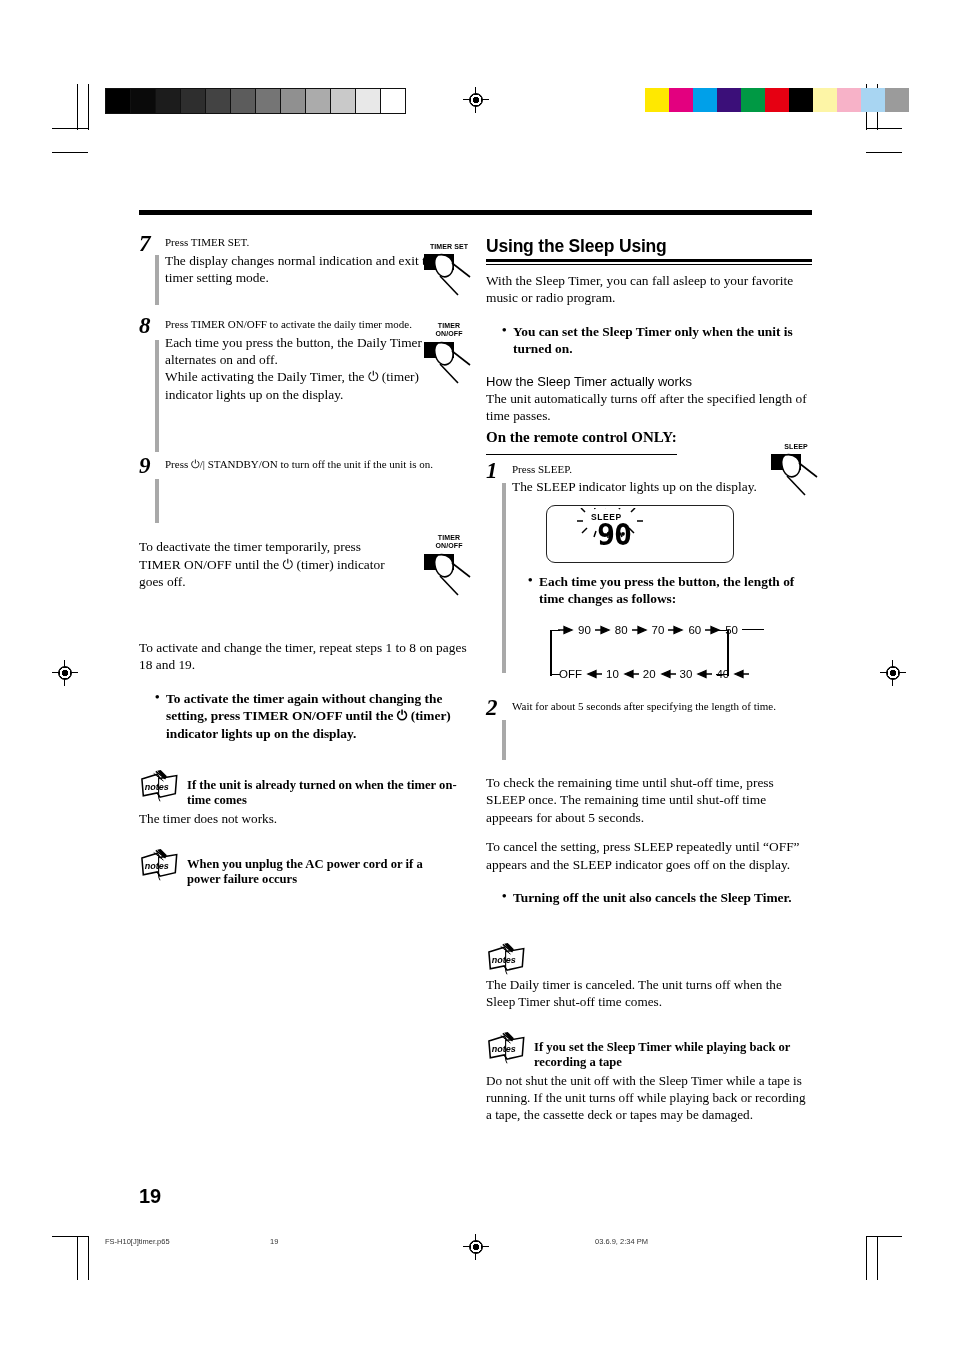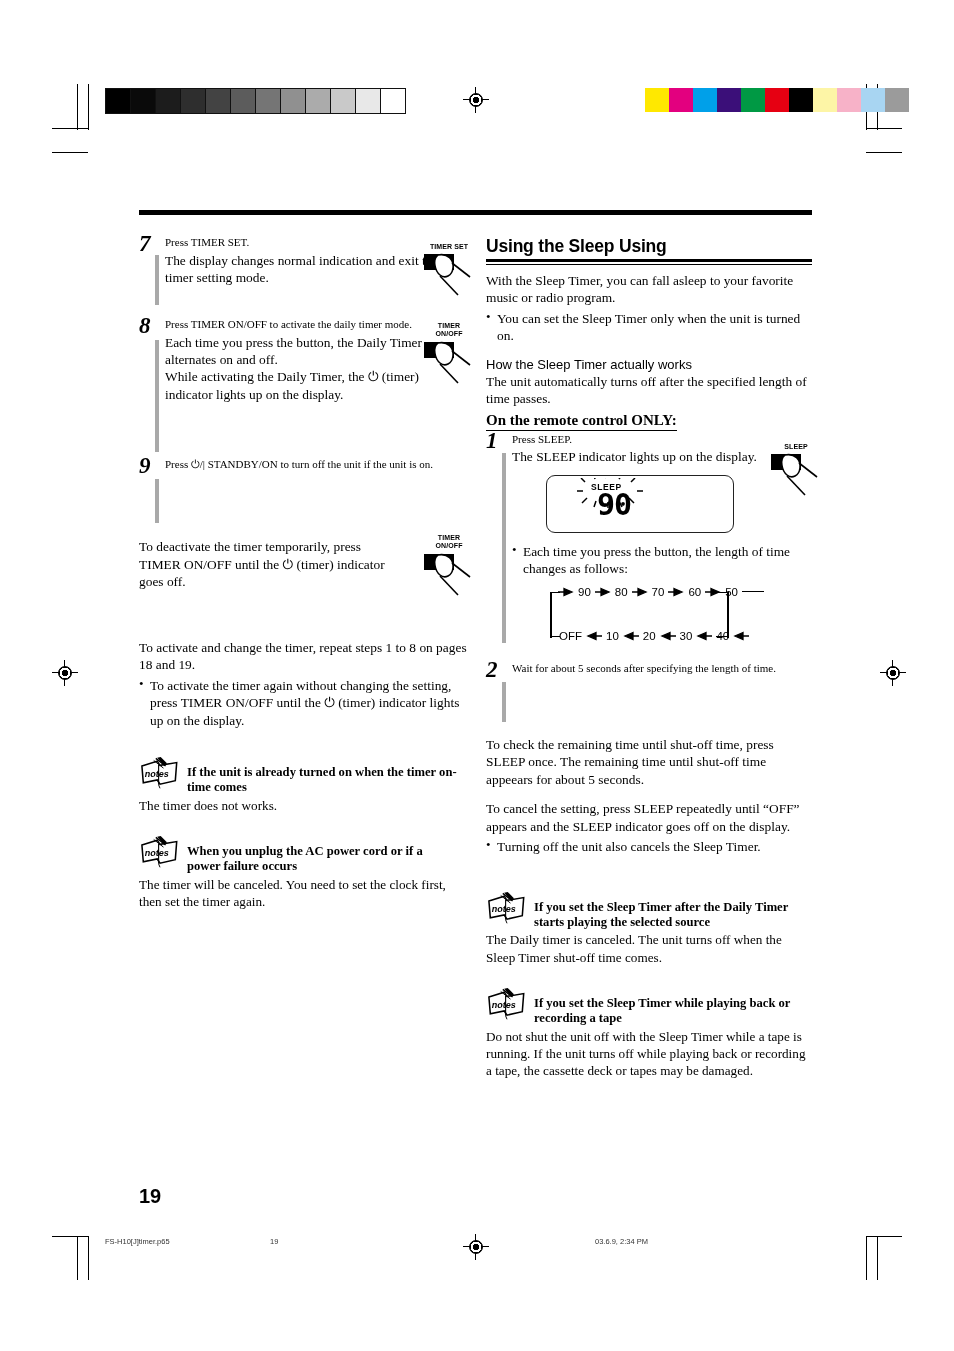--- a/index.html
+++ b/index.html
@@ -91,22 +91,23 @@
     margin: 0 0 2px 0;
   }
   .step-body {
     font-size: 13.4px;
     line-height: 1.30;
     margin: 0;
   }
 
   ul.bullets {
     list-style: none;
-    margin: 0;
+    margin: 16px;
     padding: 0;
+    font-weight: bold;
   }
   ul.bullets li {
     position: relative;
     padding-left: 11px;
     font-size: 13.4px;
     line-height: 1.30;
   }
   ul.bullets li::before {
     content: "\2022";
     position: absolute;
@@ -161,21 +162,22 @@
     font-family: "Liberation Sans", sans-serif;
     font-weight: normal;
     font-size: 13px;
     margin: 0 0 1px 0;
   }
   .remote-only {
     font-weight: bold;
     font-size: 15px;
     display: inline-block;
     border-bottom: 1.6px solid #000;
-    padding-bottom: 1px;
+    padding-bottom: 8px;
+    margin-bottom: 6px;
   }
 
   
   .display-panel {
     position: relative;
     width: 186px; height: 56px;
     border: 1.4px solid #222;
     border-radius: 9px;
     margin: 9px 0 0 34px;
     background: #fff;
@@ -395,21 +397,20 @@
           <path d="M28 11 L28 40" stroke="#000" stroke-width="1.6"></path>
           <path d="M28 40 L30 45" stroke="#000" stroke-width="1.4"></path>
           <path d="M24 2 L38 13" stroke="#000" stroke-width="2"></path>
           <path d="M21 5 L35 16" stroke="#000" stroke-width="1.4"></path>
           <path d="M26 1 L31 0 L40 9 L36 13 Z" fill="#000"></path>
           <text x="8" y="29" font-family="Liberation Sans, sans-serif" font-size="13" font-weight="bold" font-style="italic" fill="#000">notes</text>
         </svg>
       </div>
       <div class="note-head" style="width:272px;">When you unplug the AC power cord or if a power failure occurs</div>
     </div>
-    <div class="note-body">The timer will be canceled. You need to set the clock first, then set the timer again.</div>
   </div>
 
 </div>
 
 <div class="btn-illo" style="left:418px; top:243px;">
   <div class="btn-label">TIMER SET</div>
   <div class="finger-wrap">
     <svg viewBox="0 0 62 46" width="62" height="46" aria-hidden="true">
       <rect x="6" y="3" width="30" height="16" fill="#000"></rect>
       <path d="M20 4 C30 2 36 9 35 17 C34 25 27 28 22 24 C17 20 14 8 20 4 Z" fill="#fff" stroke="#000" stroke-width="1.6"></path>
@@ -581,21 +582,20 @@
         <svg viewBox="0 0 60 46" width="42" height="32" aria-hidden="true">
           <path d="M4 13 L26 6 L30 12 L54 8 L52 34 L30 39 L26 33 L6 37 Z" fill="#fff" stroke="#000" stroke-width="2.2"></path>
           <path d="M28 11 L28 40" stroke="#000" stroke-width="1.6"></path>
           <path d="M28 40 L30 45" stroke="#000" stroke-width="1.4"></path>
           <path d="M24 2 L38 13" stroke="#000" stroke-width="2"></path>
           <path d="M21 5 L35 16" stroke="#000" stroke-width="1.4"></path>
           <path d="M26 1 L31 0 L40 9 L36 13 Z" fill="#000"></path>
           <text x="8" y="29" font-family="Liberation Sans, sans-serif" font-size="13" font-weight="bold" font-style="italic" fill="#000">notes</text>
         </svg>
       </div>
-      <div class="note-head" style="width:276px;">If you set the Sleep Timer after the Daily Timer starts playing the selected source</div>
     </div>
     <div class="note-body">The Daily timer is canceled. The unit turns off when the Sleep Timer shut-off time comes.</div>
   </div>
 
   
   <div class="note-block" style="margin-top:24px;">
     <div class="note-head-row">
       <div class="note-icon">
         <svg viewBox="0 0 60 46" width="42" height="32" aria-hidden="true">
           <path d="M4 13 L26 6 L30 12 L54 8 L52 34 L30 39 L26 33 L6 37 Z" fill="#fff" stroke="#000" stroke-width="2.2"></path>

